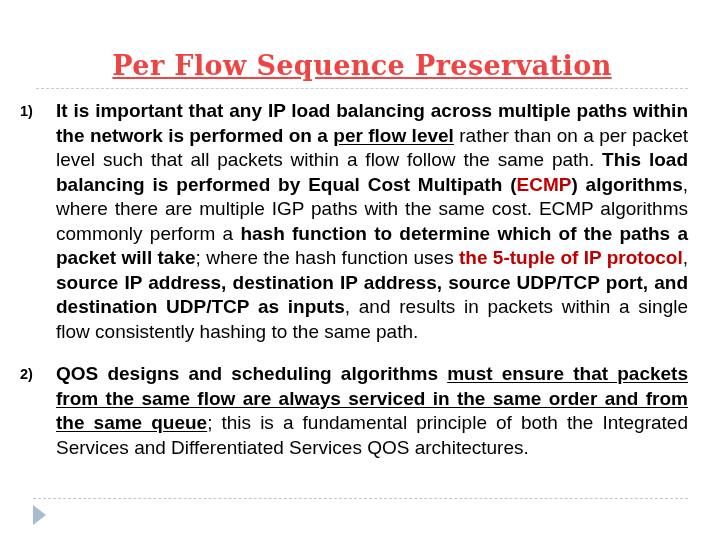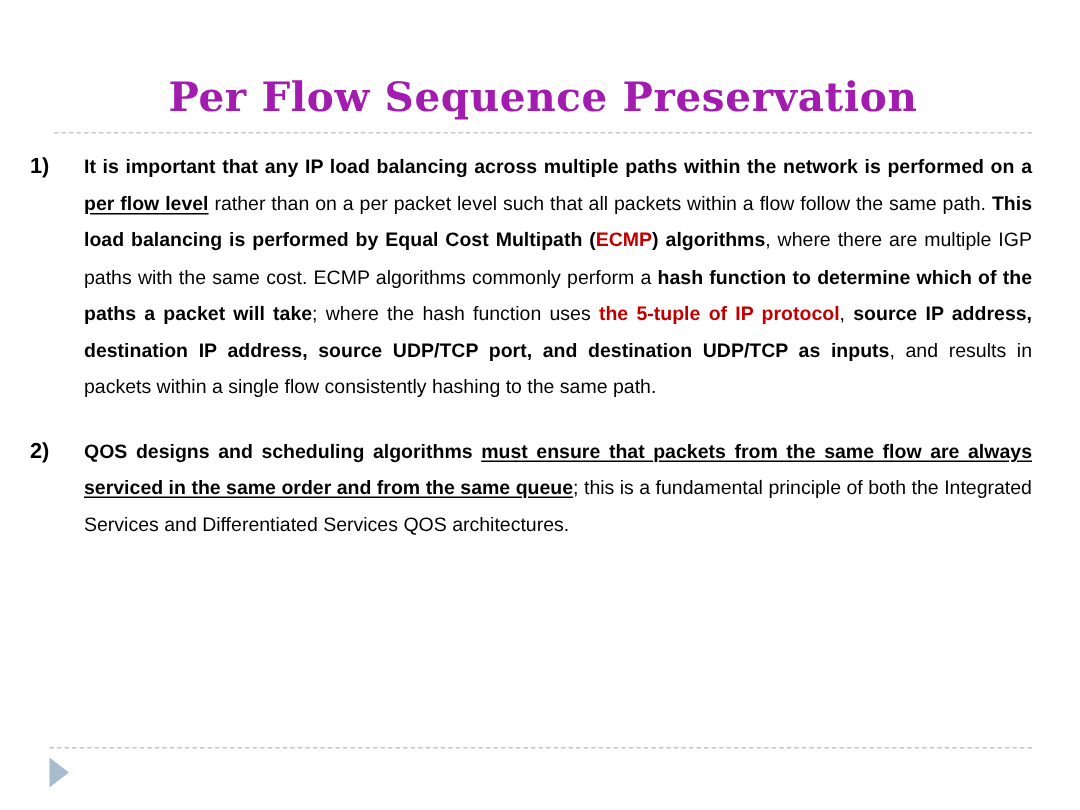--- a/index.html
+++ b/index.html
@@ -22,24 +22,25 @@
   }
   .slide-title {
     position: absolute;
     left: 36px;
     top: 50px;
     width: 652px;
     font-family: "DejaVu Serif", "Liberation Serif", serif;
     font-weight: bold;
     font-size: 27px;
     line-height: 32px;
-    color: #a21caf;
+    color: #ef4444;
     text-align: center;
     letter-spacing: 0.4px;
     white-space: nowrap;
+    text-decoration: underline;
   }
   .title-rule {
     position: absolute;
     left: 36px;
     top: 88px;
     width: 652px;
     height: 0;
     border-top: 1px dashed #c9c9c9;
   }
   .body-area {
@@ -64,21 +65,21 @@
     left: 0;
     top: 0;
     width: 26px;
     font-size: 14.5px;
     line-height: 24.5px;
     font-weight: bold;
     color: #000000;
     text-align: left;
   }
   .ptext {
-    font-size: 13px;
+    font-size: 19px;
     line-height: 24.5px;
     color: #000000;
     text-align: justify;
     text-justify: inter-word;
     font-weight: normal;
     hyphens: none;
   }
 
   .footer-rule {
     position: absolute;

